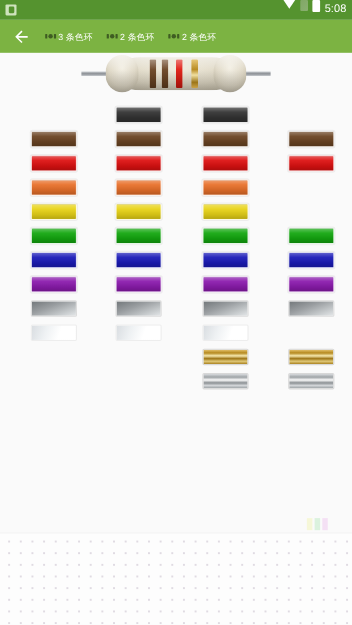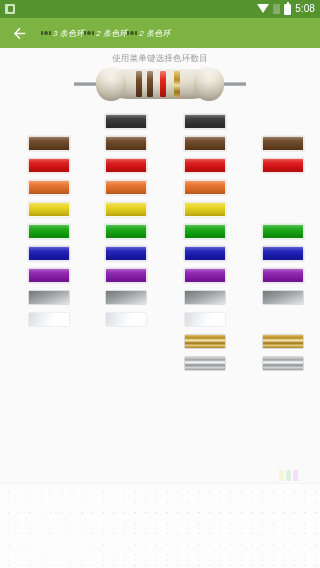--- a/index.html
+++ b/index.html
@@ -50,21 +50,21 @@
     left: 2.5px;
     top: 2px;
     width: 5px;
     height: 6px;
     background: #55932f;
     border-radius: 1px;
   }
   .status-spacer { flex: 1; }
   .status-right {
     display: flex;
-    align-items: center;
+    align-items: flex-start;
     gap: 4px;
   }
   .wifi-icon {
     width: 0;
     height: 0;
     border-left: 6px solid transparent;
     border-right: 6px solid transparent;
     border-top: 9px solid #ffffff;
     margin-top: -1px;
   }
@@ -124,23 +124,23 @@
     font-size: 11.5px;
     margin-left: 11px;
     white-space: nowrap;
     flex: 0 0 auto;
     letter-spacing: 0.2px;
   }
   .tabs {
     display: flex;
     align-items: flex-start;
     margin-left: 12px;
+    gap: 13px;
     flex: 1 1 auto;
     overflow: hidden;
-    font-style: italic;
   }
   .tab-item {
     display: flex;
     align-items: center;
     gap: 2px;
     cursor: pointer;
     white-space: nowrap;
   }
   .tab-mini-res {
     display: flex;
@@ -367,21 +367,20 @@
             <i></i>
         </span>
         <span class="tab-label">2 条色环</span>
       </div>
 
     </div>
   </div>
 
   <div class="content">
 
-    <div class="hint-text">使用菜单键选择色环数目</div>
 
     <div class="resistor-wrap">
       <div class="resistor">
         <div class="lead left"></div>
         <div class="lead right"></div>
         <div class="res-body"></div>
         <div class="res-bulge l"></div>
         <div class="res-bulge r"></div>
         <div class="band" id="rb0" style="left: 62px; background: linear-gradient(rgba(255, 255, 255, 0.42) 0%, rgba(255, 255, 255, 0.05) 35%, rgba(0, 0, 0, 0.18) 80%, rgba(0, 0, 0, 0.3) 100%) rgb(107, 68, 35);"></div>
         <div class="band" id="rb1" style="left: 73px; background: linear-gradient(rgba(255, 255, 255, 0.42) 0%, rgba(255, 255, 255, 0.05) 35%, rgba(0, 0, 0, 0.18) 80%, rgba(0, 0, 0, 0.3) 100%) rgb(107, 68, 35);"></div>

